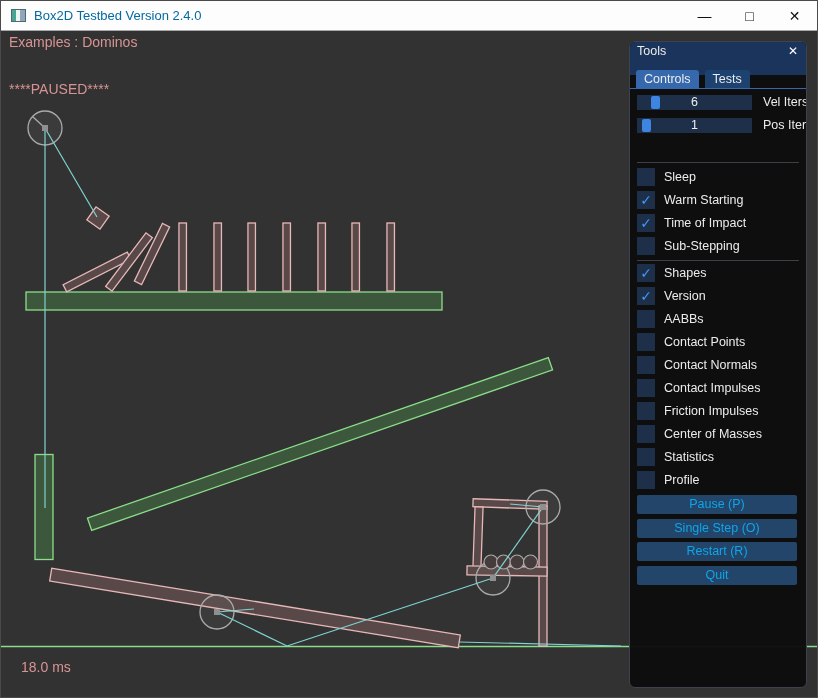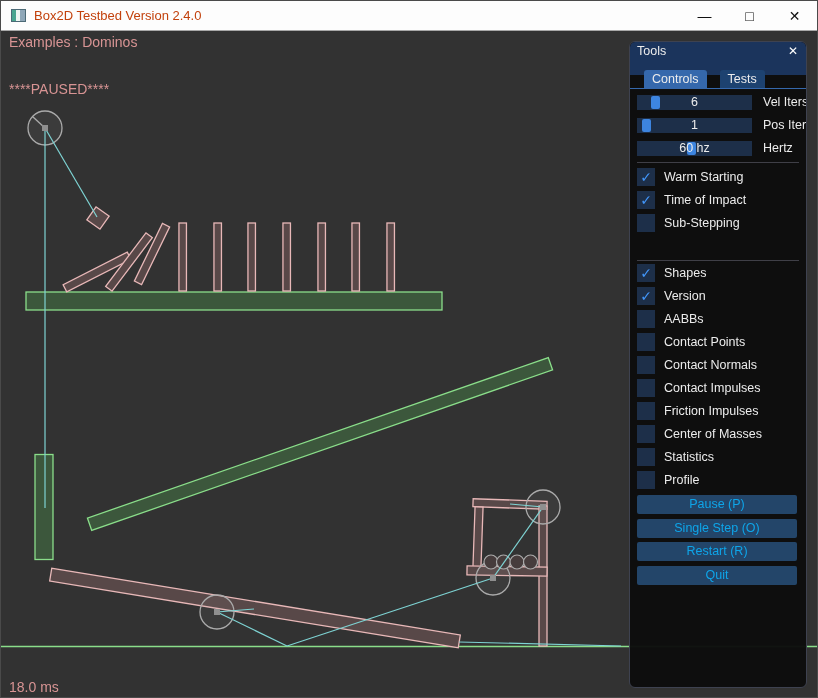--- a/index.html
+++ b/index.html
@@ -4,38 +4,38 @@
 <style>
   html,body{margin:0;padding:0;background:#1e1e1e;}
   .window{position:relative;width:818px;height:698px;overflow:hidden;box-sizing:border-box;
           border:1px solid #4a4a4a;background:var(--canvas-bg,#323232);
           font-family:"Liberation Sans","DejaVu Sans",sans-serif;}
   
   .titlebar{position:absolute;z-index:6;top:0;left:0;right:0;height:30px;background:#fdfdfd;
             border-bottom:1px solid #a8a8a8;display:flex;align-items:center;box-sizing:border-box;}
   .app-icon{width:15px;height:13px;margin:0 8px 0 10px;border:1px solid #4c6a76;box-sizing:border-box;
             background:linear-gradient(90deg,#49a58f 0 34%,#eef6f2 34% 62%,#8fa7b8 62%);}
-  .title-text{font-size:13px;color:#c2410c;}
+  .title-text{font-size:13px;color:#0369a1;}
   .win-controls{margin-left:auto;display:flex;height:100%;}
   .win-btn{width:45px;height:100%;display:flex;align-items:center;justify-content:center;
            font-size:14px;color:#111;}
   
   .canvas{position:absolute;top:30px;left:0;right:0;bottom:0;background:var(--canvas-bg,#323232);z-index:1;}
   .scene-svg{position:absolute;top:0;left:0;width:818px;height:698px;z-index:2;}
   .overlay-text{position:absolute;z-index:3;left:8px;font-size:14px;color:var(--overlay-text,#d89494);}
-  .txt-example{top:33px;} .txt-paused{top:54px;margin-top:26px;} .txt-ms{top:678px;}
+  .txt-example{top:33px;} .txt-paused{top:54px;margin-top:26px;} .txt-ms{top:658px;margin-left:12px;}
   
   .tools-panel{position:absolute;z-index:4;left:628px;top:40px;width:178px;height:647px;
                background:rgba(13,13,13,0.97);border:1px solid #3e4250;border-radius:6px;
                box-sizing:border-box;color:#ececec;font-size:12.5px;overflow:hidden;}
   .panel-title{position:absolute;top:0;left:0;right:0;height:33px;background:var(--panel-title,#1b345c);
                line-height:19px;padding-left:7px;border-radius:5px 5px 0 0;}
   .panel-close{position:absolute;top:1px;right:5px;width:16px;height:17px;line-height:17px;
                text-align:center;color:#fff;font-size:12px;}
-  .tabbar{position:absolute;top:28px;left:6px;display:flex;gap:13px;margin-left:8px;}
+  .tabbar{position:absolute;top:28px;left:6px;display:flex;gap:6px;}
   .tab{height:18px;line-height:18px;padding:0 8px;border-radius:3px 3px 0 0;}
   .tab.active{background:var(--tab-active,#3568ac);} .tab.inactive{background:var(--tab,#1d4270);}
   .tab-underline{position:absolute;top:46px;left:0;right:0;height:1px;background:var(--tab-active,#3568ac);}
   .slider-list{position:absolute;top:53px;left:7px;right:5px;}
   .slider-row{position:relative;height:15px;margin-bottom:8px;}
   .slider-frame{position:absolute;left:0;top:0;width:115px;height:15px;background:var(--frame-bg,#1d2f49);}
   .slider-grab{position:absolute;top:1px;width:9px;height:13px;background:var(--grab,#3d85e0);border-radius:2px;}
   .slider-value{position:absolute;left:0;top:0;width:115px;text-align:center;line-height:15px;}
   .slider-label{position:absolute;left:126px;line-height:15px;white-space:nowrap;}
   .sep{position:absolute;left:7px;right:7px;height:1px;background:var(--sep,#3f3f47);}
@@ -123,30 +123,27 @@
           <div class="slider-value">6</div>
           <div class="slider-label">Vel Iters</div>
         </div>
         <div class="slider-row">
           <div class="slider-frame">
             <div class="slider-grab" style="left: 5px;"></div>
           </div>
           <div class="slider-value">1</div>
           <div class="slider-label">Pos Iters</div>
         </div>
-        <div class="slider-row">
-          <div class="slider-frame">
-            <div class="slider-grab" style="left: 50px;"></div>
-          </div>
-          <div class="slider-value">60 hz</div>
-          <div class="slider-label">Hertz</div>
-        </div>
       </div>
     <div class="sep sep1"></div>
     <div class="cb-group cb-group1">
+        <div class="cb-row">
+          <div class="cb-box"></div>
+          <div class="cb-label">Sleep</div>
+        </div>
         <div class="cb-row">
           <div class="cb-box">
             <div class="cb-check">✓</div>
           </div>
           <div class="cb-label">Warm Starting</div>
         </div>
         <div class="cb-row">
           <div class="cb-box">
             <div class="cb-check">✓</div>
           </div>

